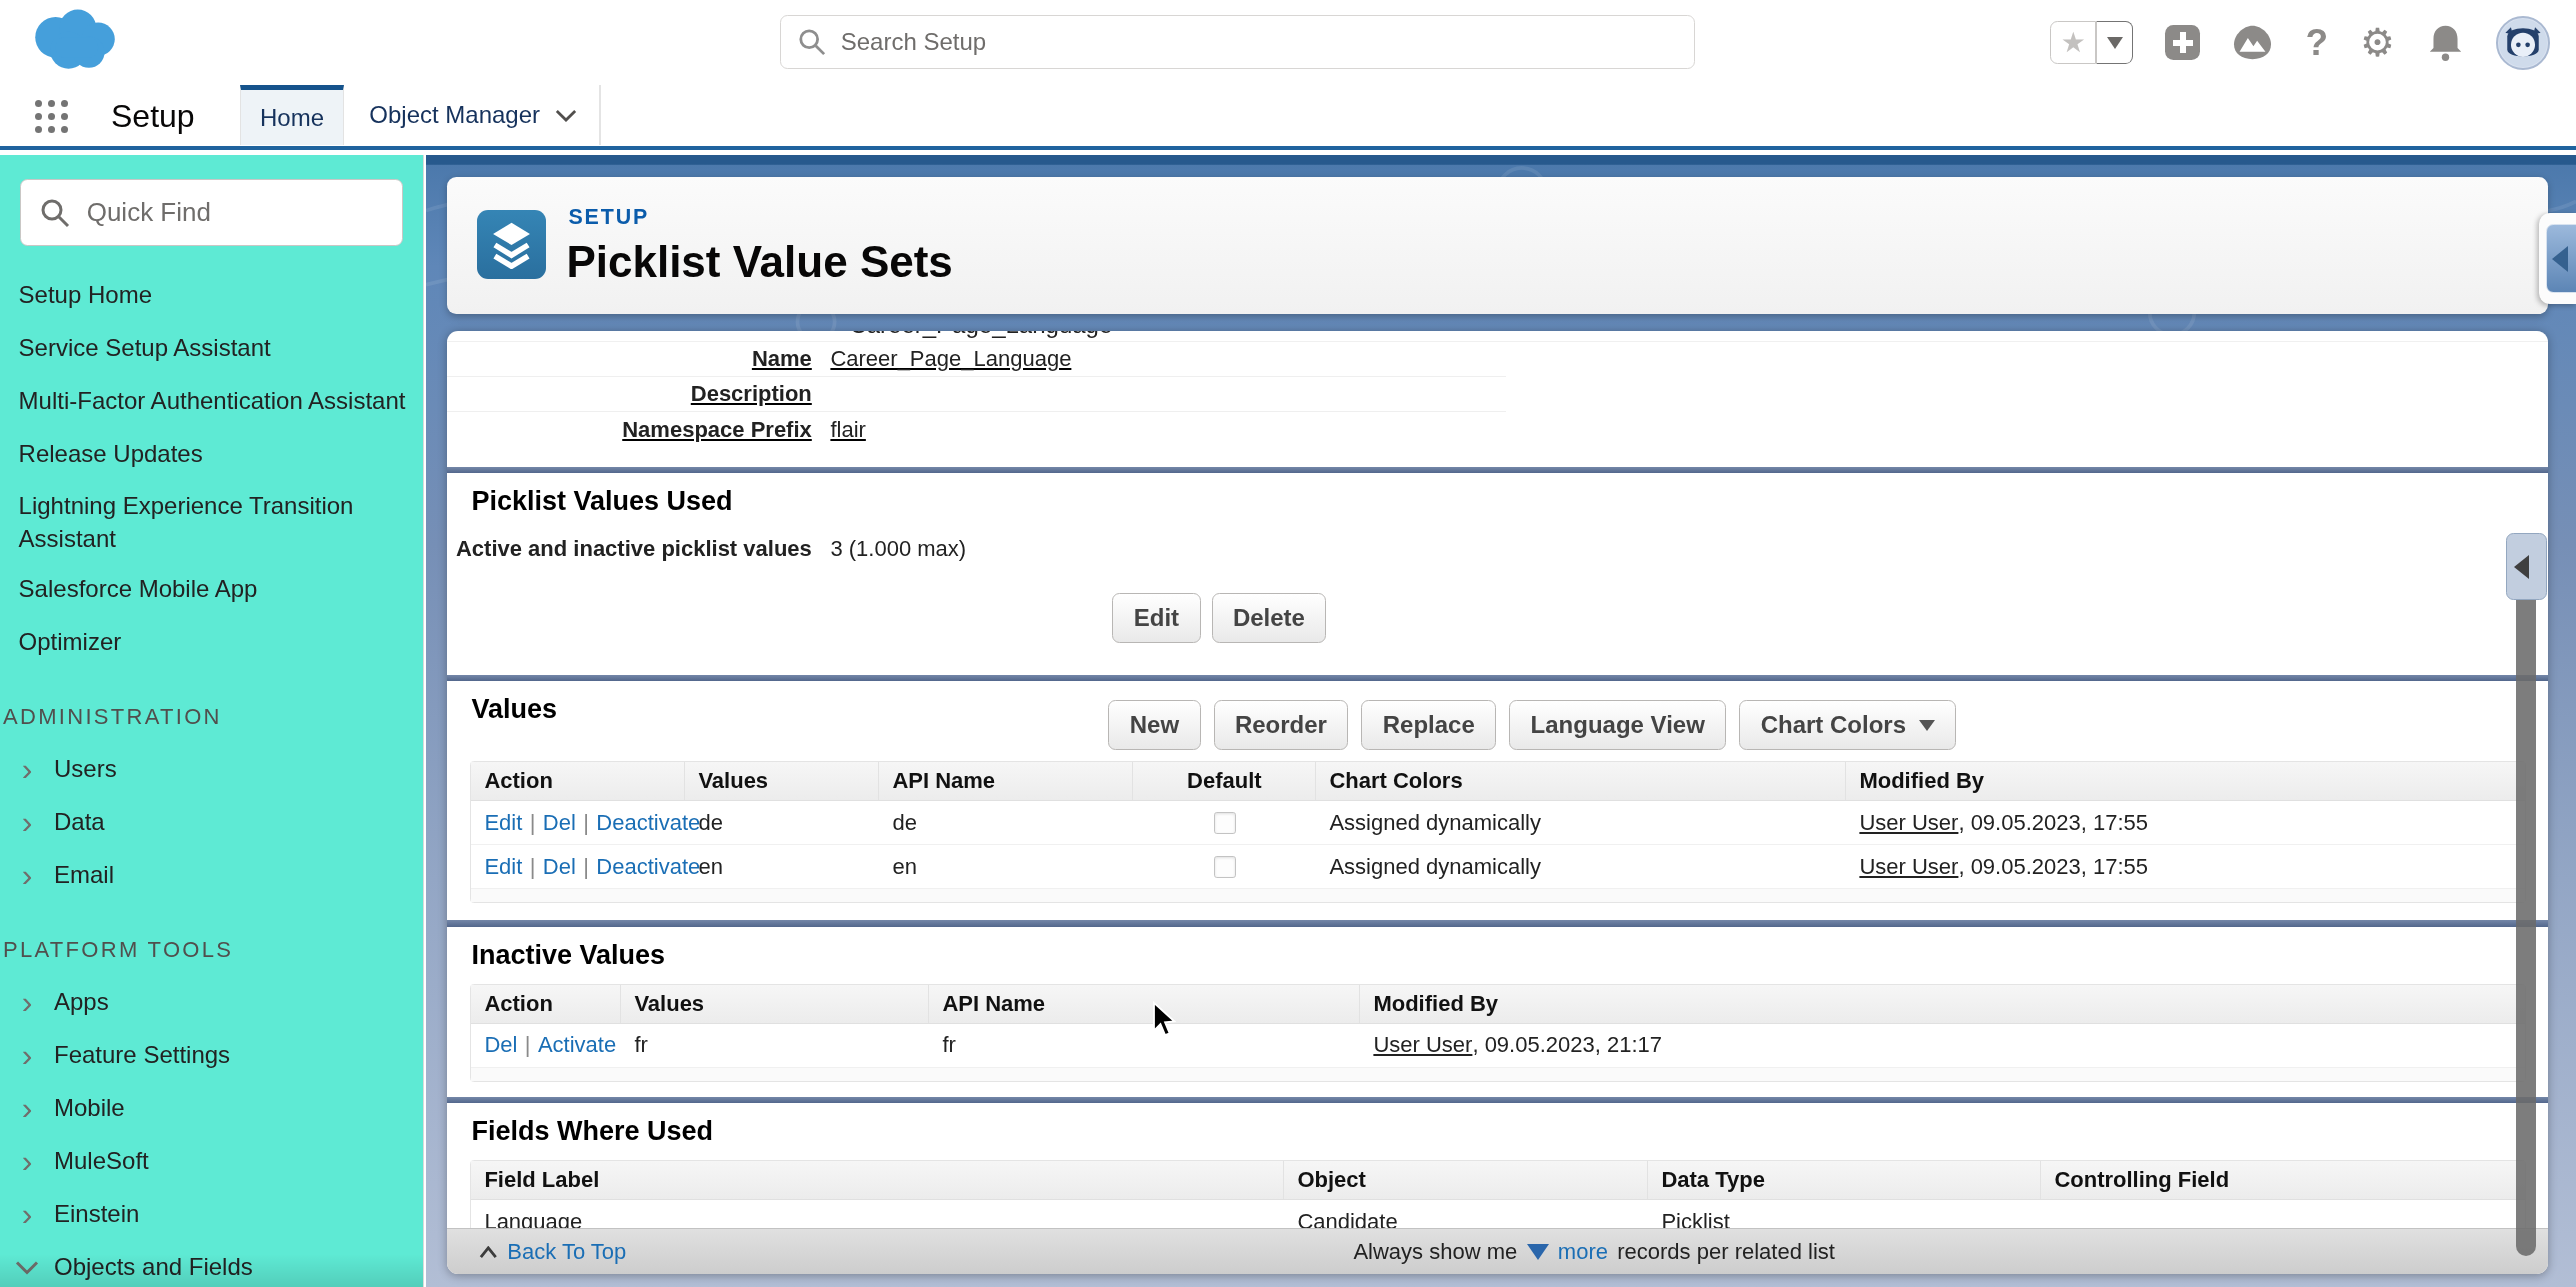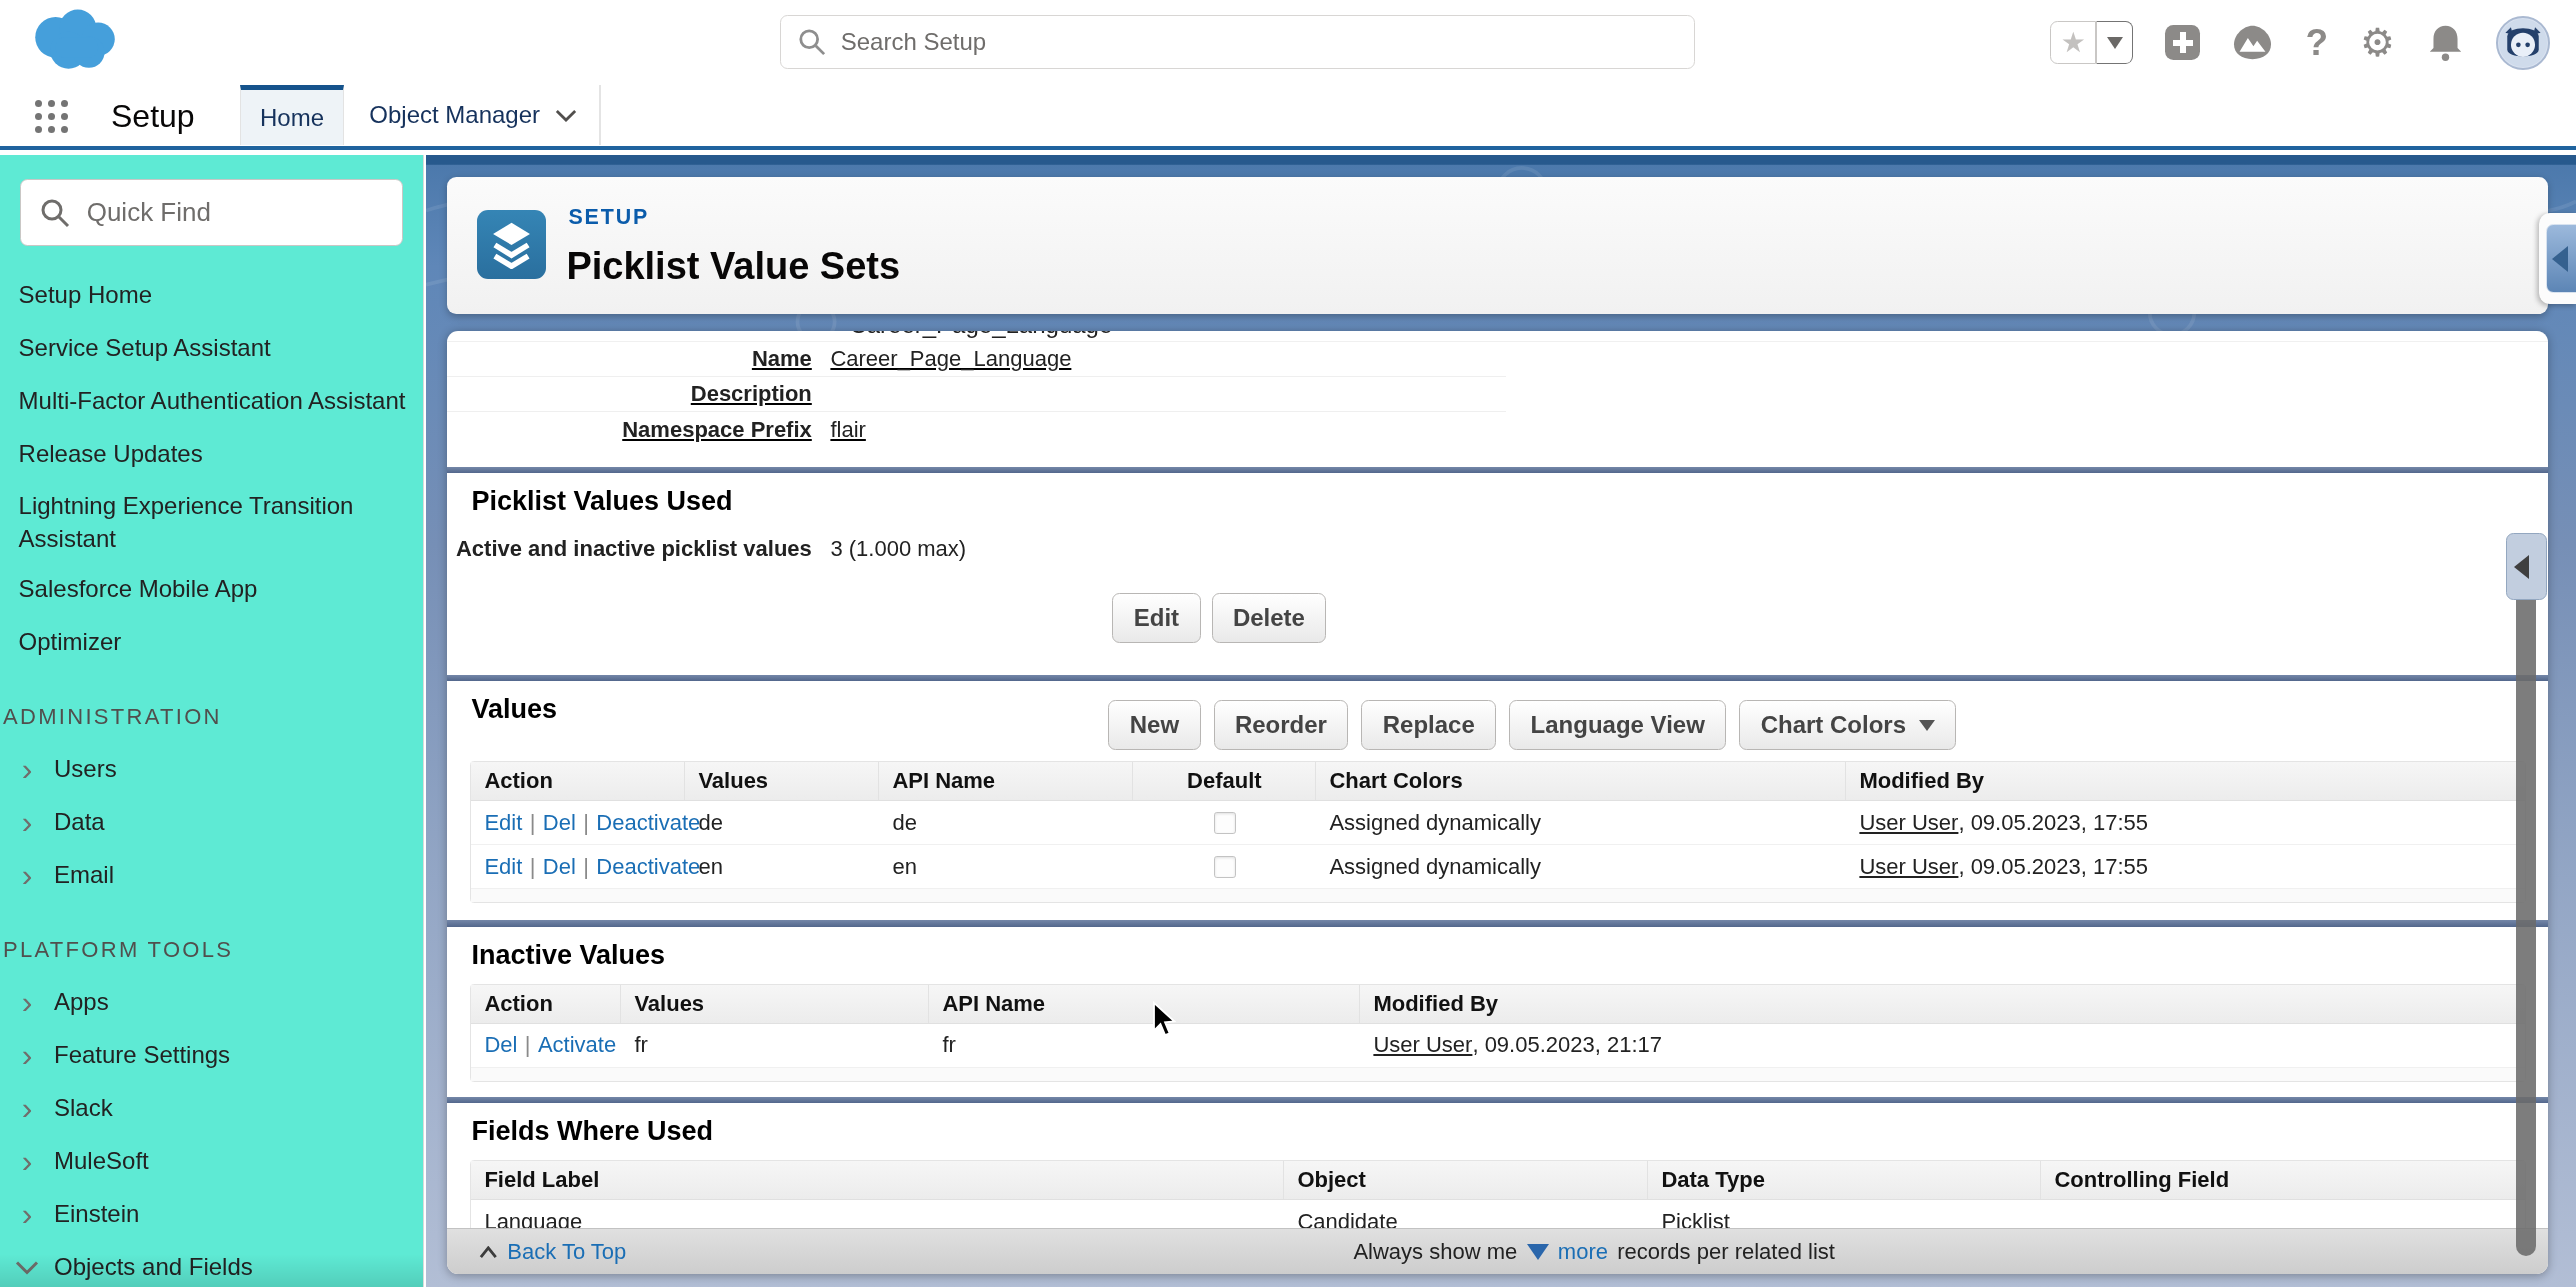--- a/index.html
+++ b/index.html
@@ -50,21 +50,21 @@
   .side-item .chevron { width:54px; text-align:center; color:#706e6b; font-size:32px; line-height:1; }
   .sidebar-fade { position:absolute; left:0; bottom:0; width:100%; height:33px; background:linear-gradient(rgba(0,0,0,0), rgba(0,0,0,0.12)); pointer-events:none; }
 
   
   .main { position:absolute; left:426px; top:155px; width:2150px; height:1132px; background:linear-gradient(180deg,#27598d 0px,#27598d 9.3px,#4c79ac 10.2px,#5f87b8 111px,#768fb6 390px,#93a6c5 724px,#b2bed5 1132px); overflow:hidden; }
   .deco { position:absolute; left:0; top:0; width:100%; height:241px; opacity:.75; pointer-events:none; }
 
   .header-card { position:absolute; left:21.4px; top:22px; width:2101px; height:137px; background:linear-gradient(#fbfbfb,#f1f1f1); border-radius:9.3px; box-shadow:0 2.8px 7.4px rgba(0,0,0,.25); z-index:3; }
   .obj-icon { position:absolute; left:30px; top:33px; width:69px; height:69px; background:linear-gradient(#3585b5,#2a6f9e); border-radius:11px; display:flex; align-items:center; justify-content:center; }
   .eyebrow { position:absolute; left:121px; top:28px; font-size:21.4px; letter-spacing:1.9px; color:#0b5cab; font-weight:bold; }
-  .page-title { position:absolute; left:119px; top:68px; font-size:38px; font-weight:bold; color:#080707; }
+  .page-title { position:absolute; left:119px; top:60px; font-size:44px; font-weight:bold; color:#080707; }
   .side-tab { position:absolute; right:0; top:58px; width:37px; height:91px; background:#fcfcfc; border-radius:11px 0 0 11px; box-shadow:-1.9px 1.9px 5.6px rgba(0,0,0,.25); z-index:4; }
   .side-tab .blue-btn { position:absolute; left:7.4px; top:11px; width:43px; height:69px; border-radius:7.4px; background:linear-gradient(#9cb9dc,#5c85b5); border:1.9px solid #d7e2ef; display:flex; align-items:center; }
   .tri-left { width:0; height:0; border-top:13px solid transparent; border-bottom:13px solid transparent; border-right:16.7px solid #35618f; margin-left:4.6px; }
 
   
   .panel { position:absolute; left:21.4px; top:176px; width:2101px; height:943px; background:#fff; border-radius:11px; overflow:hidden; z-index:2; box-shadow:0 1.9px 9.3px rgba(0,0,0,.3); }
 
   .cutoff-row { height:11px; overflow:hidden; border-bottom:1.9px solid #f0f0f0; }
   .cutoff-row span { display:block; margin-left:402px; margin-top:-20.4px; font-size:24px; color:#222; }
 
@@ -223,21 +223,21 @@
       <li class="side-item chev">
           <span class="chevron">›</span>
           <span>Apps</span>
         </li>
       <li class="side-item chev">
           <span class="chevron">›</span>
           <span>Feature Settings</span>
         </li>
       <li class="side-item chev">
           <span class="chevron">›</span>
-          <span>Slack</span>
+          <span>Mobile</span>
         </li>
       <li class="side-item chev">
           <span class="chevron">›</span>
           <span>MuleSoft</span>
         </li>
       <li class="side-item chev">
           <span class="chevron">›</span>
           <span>Einstein</span>
         </li>
       <li class="side-item chev">

